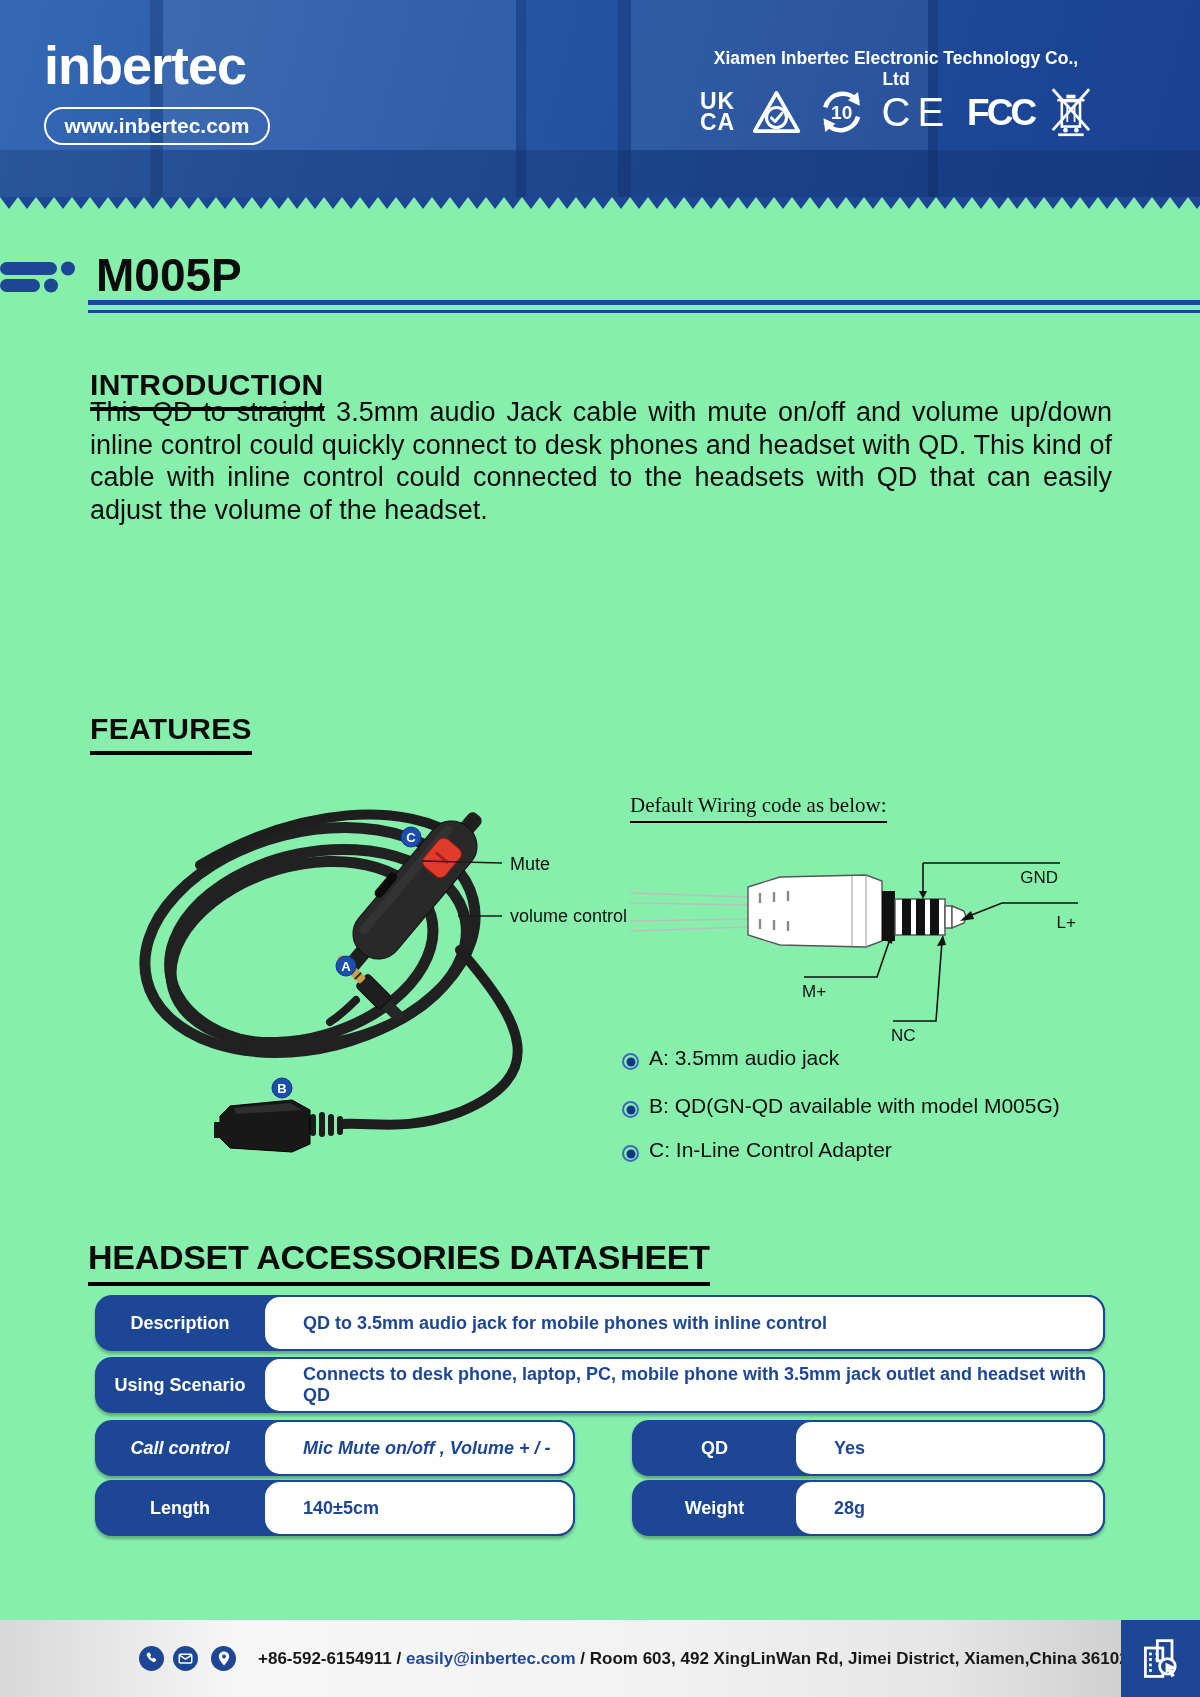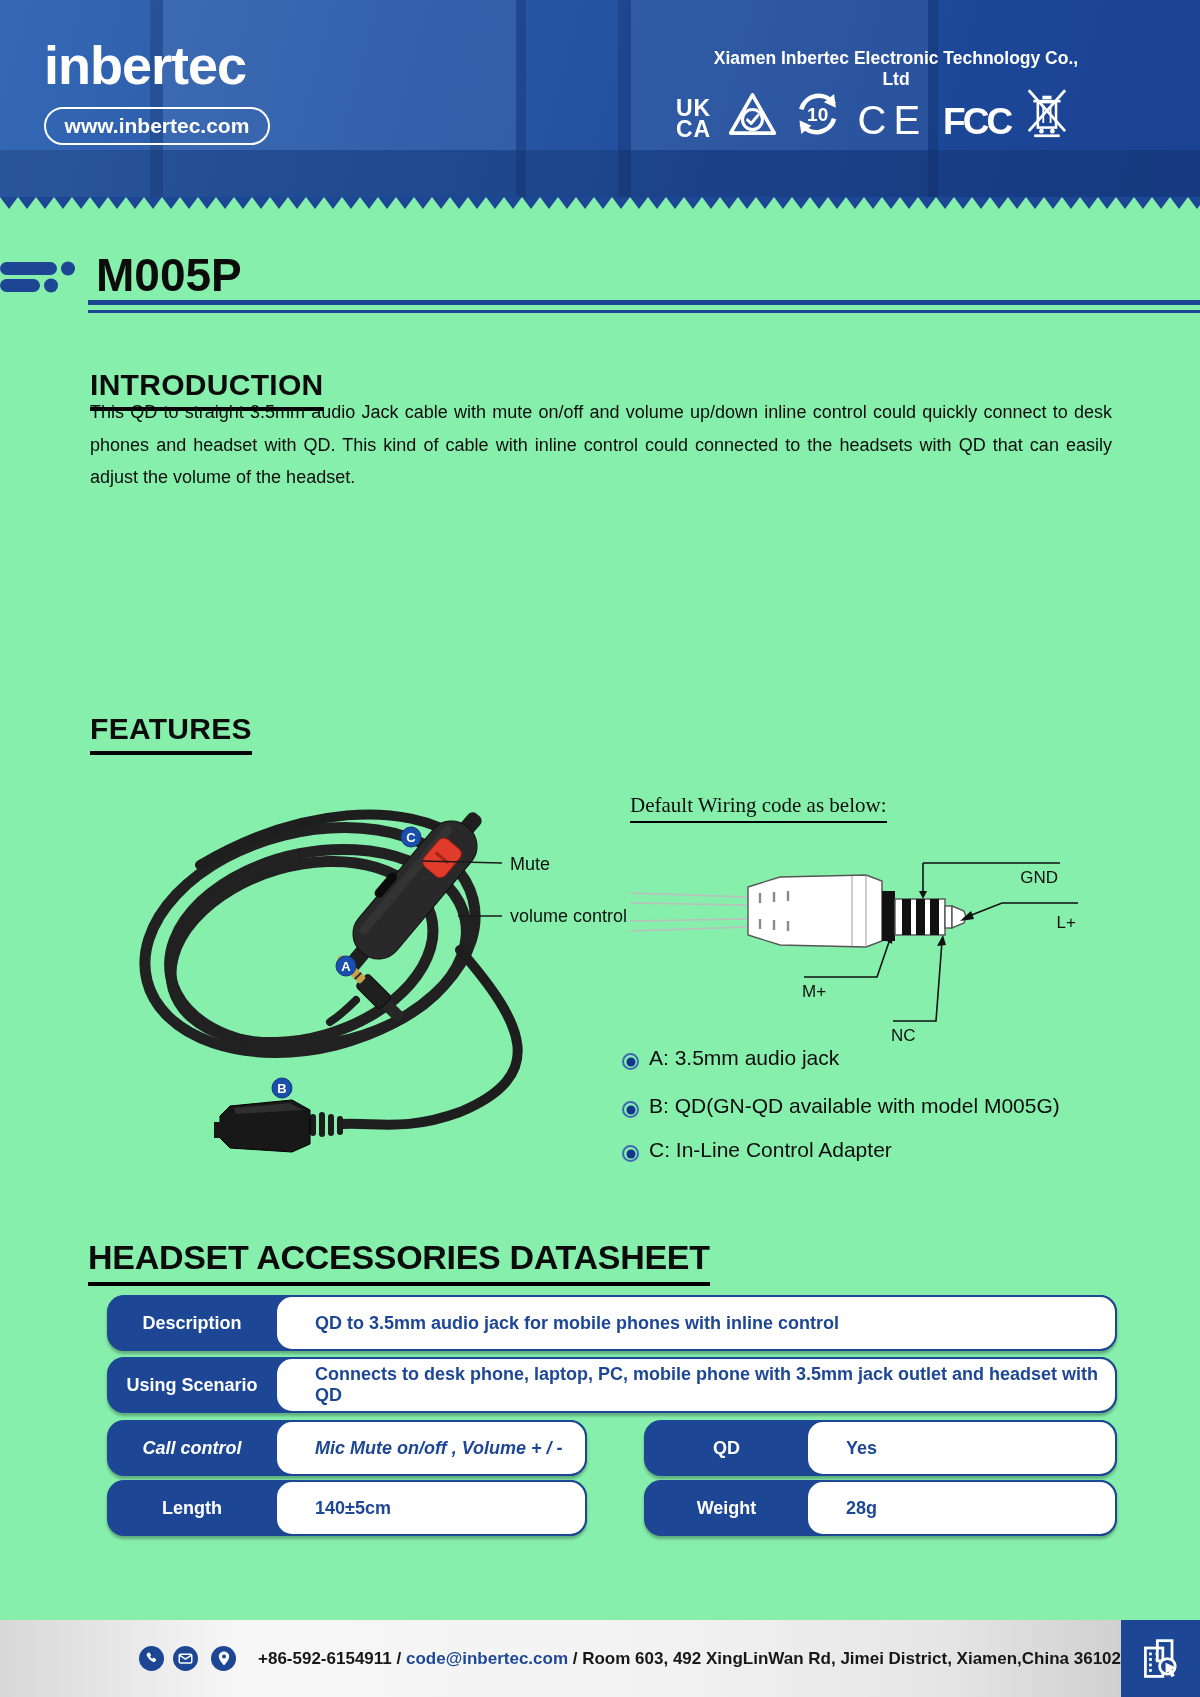--- a/index.html
+++ b/index.html
@@ -9,50 +9,50 @@
 
   
   .header{position:absolute;left:0;top:0;width:1200px;height:197px;
           background:linear-gradient(105deg,#3468b5 0%,#2a5aa8 28%,#22509f 55%,#1c4796 80%,#1a4292 100%);}
   .win-bar{position:absolute;top:0;height:197px;background:rgba(8,28,70,.22);}
   .win-lite{position:absolute;background:rgba(255,255,255,.06);}
   .logo{position:absolute;left:44px;top:34px;font-size:54px;font-weight:700;color:#fff;letter-spacing:-1px;}
   .site-pill{position:absolute;left:44px;top:107px;width:222px;height:34px;border:2px solid #fff;border-radius:19px;
              display:flex;align-items:center;justify-content:center;color:#fff;font-size:21px;font-weight:700;}
   .company{position:absolute;left:706px;top:48px;width:380px;color:#fff;font-size:17.5px;font-weight:700;text-align:center;}
-  .certs{position:absolute;left:676px;top:84px;width:392px;height:56px;display:flex;align-items:flex-end;gap:16px;color:#fff;}
+  .certs{position:absolute;left:700px;top:84px;width:392px;height:56px;display:flex;align-items:center;gap:16px;color:#fff;}
   .ukca{font-weight:800;font-size:23px;line-height:.92;letter-spacing:1px;}
   .ce{font-size:40px;font-weight:500;letter-spacing:7px;line-height:1;}
   .fcc{font-size:37px;font-weight:700;letter-spacing:-3px;line-height:1;}
 
   
   .model-title{position:absolute;left:96px;top:248px;font-size:46px;font-weight:700;color:#0c0c0c;letter-spacing:0;}
   .rule1{position:absolute;left:88px;top:300px;width:1112px;height:5px;background:#1d4795;}
   .rule2{position:absolute;left:88px;top:310px;width:1112px;height:3px;background:#1d4795;}
 
   .sec-head{position:absolute;font-weight:700;color:#0c0c0c;border-bottom:4px solid #000;padding-bottom:5px;letter-spacing:.3px;}
   .intro-head{left:90px;top:368px;font-size:30px;}
   .feat-head{left:90px;top:712px;font-size:30px;}
   .ds-head{left:88px;top:1238px;font-size:34px;letter-spacing:-.3px;}
 
-  .intro-body{position:absolute;left:90px;top:396px;width:1022px;font-size:18px;line-height:32.5px;
+  .intro-body{position:absolute;left:90px;top:396px;width:1022px;font-size:27px;line-height:32.5px;
               text-align:justify;color:#0d0d0d;}
 
   .wiring-title{position:absolute;left:630px;top:793px;font-size:21px;color:#0d0d0d;
                 border-bottom:2px solid #000;padding-bottom:3px;font-family:Liberation Serif, serif;}
 
   
   .bullet-item{position:absolute;left:622px;display:flex;align-items:flex-end;font-size:21px;font-weight:500;color:#0d0d0d;}
   .bullet{width:17px;height:17px;border:2px solid #3f69b5;border-radius:50%;box-sizing:border-box;
           position:relative;margin:4px 10px 0 0;flex:none;}
   .bullet i{position:absolute;left:50%;top:50%;transform:translate(-50%,-50%);width:9px;height:9px;
             border-radius:50%;background:#12368c;display:block;}
 
   
-  .ds-row{position:absolute;height:56px;background:#1d4795;border-radius:17px;box-shadow:0 3px 3px rgba(0,0,0,.28);margin-left:12px;}
+  .ds-row{position:absolute;height:56px;background:#1d4795;border-radius:17px;box-shadow:0 3px 3px rgba(0,0,0,.28);}
   .ds-label{position:absolute;left:0;top:0;width:170px;height:100%;display:flex;align-items:center;
             justify-content:center;color:#fff;font-size:18px;font-weight:700;}
   .ds-value{position:absolute;top:0;left:168px;right:0;height:100%;background:#fff;border:2px solid #1d4795;
             border-radius:17px;display:flex;align-items:center;padding:0 16px 0 38px;box-sizing:border-box;
             color:#1d4795;font-size:18px;font-weight:600;}
   .ds-value.narrow{left:162px;}
 
   
   .footer{position:absolute;left:0;top:1620px;width:1200px;height:77px;
           background:linear-gradient(90deg,#d8d8d8 0%,#f7f7f7 20%,#f2f2f2 55%,#e6e6e6 78%,#c7c7c7 100%);}
@@ -301,21 +301,21 @@
     </svg>
   </div>
   <div class="ficon" style="left:211px;">
     <svg width="14" height="15" viewBox="0 0 24 26">
       <path d="M12 1 C6.5 1 3 5.2 3 9.6 C3 16 12 25 12 25 S21 16 21 9.6 C21 5.2 17.5 1 12 1 Z" fill="#fff"></path>
       <circle cx="12" cy="9.5" r="3.4" fill="#1d4795"></circle>
     </svg>
   </div>
 
   <div class="fline">
-    <span>+86-592-6154911</span><span> / </span><span class="mail">code@inbertec.com</span><span> / </span><span>Room 603, 492 XingLinWan Rd, Jimei District, Xiamen,China 361022</span>
+    <span>+86-592-6154911</span><span> / </span><span class="mail">easily@inbertec.com</span><span> / </span><span>Room 603, 492 XingLinWan Rd, Jimei District, Xiamen,China 361022</span>
   </div>
 
   <div class="fsquare">
     <svg width="44" height="44" viewBox="0 0 48 48">
       <rect x="20" y="4" width="16" height="22" fill="none" stroke="#fff" stroke-width="3"></rect>
       <rect x="7" y="12" width="19" height="31" fill="none" stroke="#fff" stroke-width="3"></rect>
       <rect x="11" y="17" width="3" height="3" fill="#fff"></rect>
         <rect x="11" y="23" width="3" height="3" fill="#fff"></rect>
       <rect x="11" y="29" width="3" height="3" fill="#fff"></rect>
         <rect x="11" y="35" width="3" height="3" fill="#fff"></rect>

